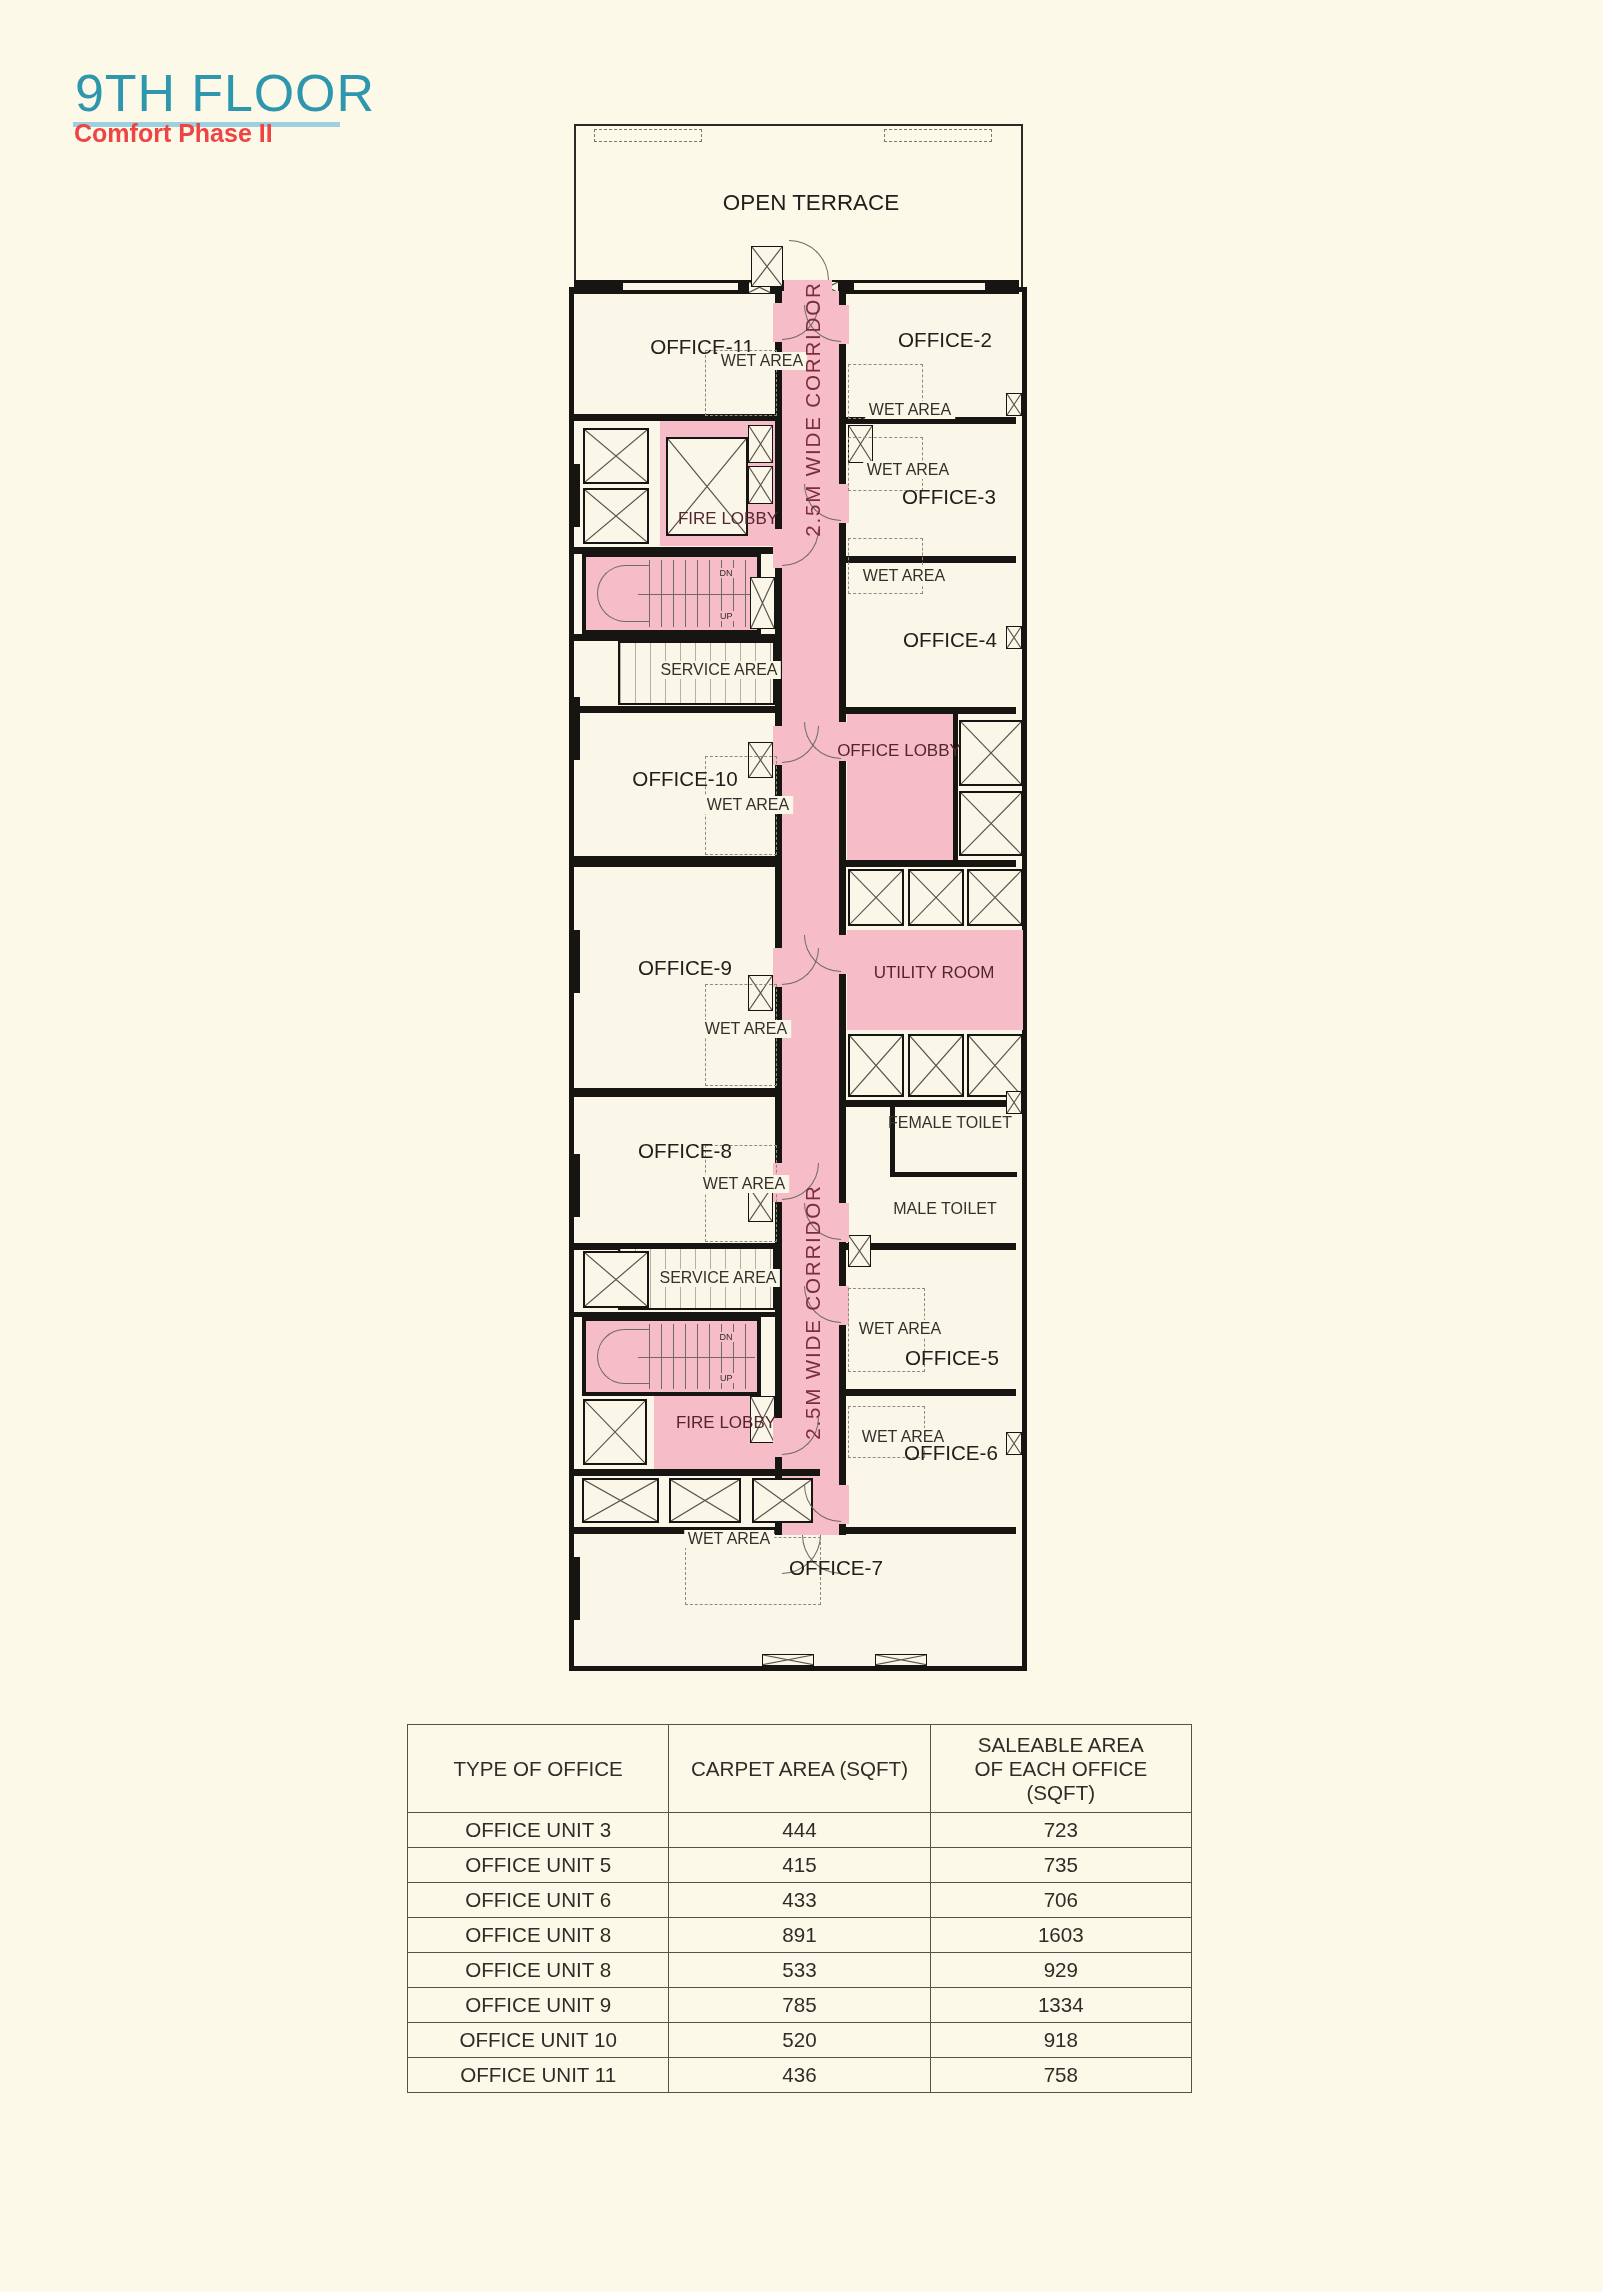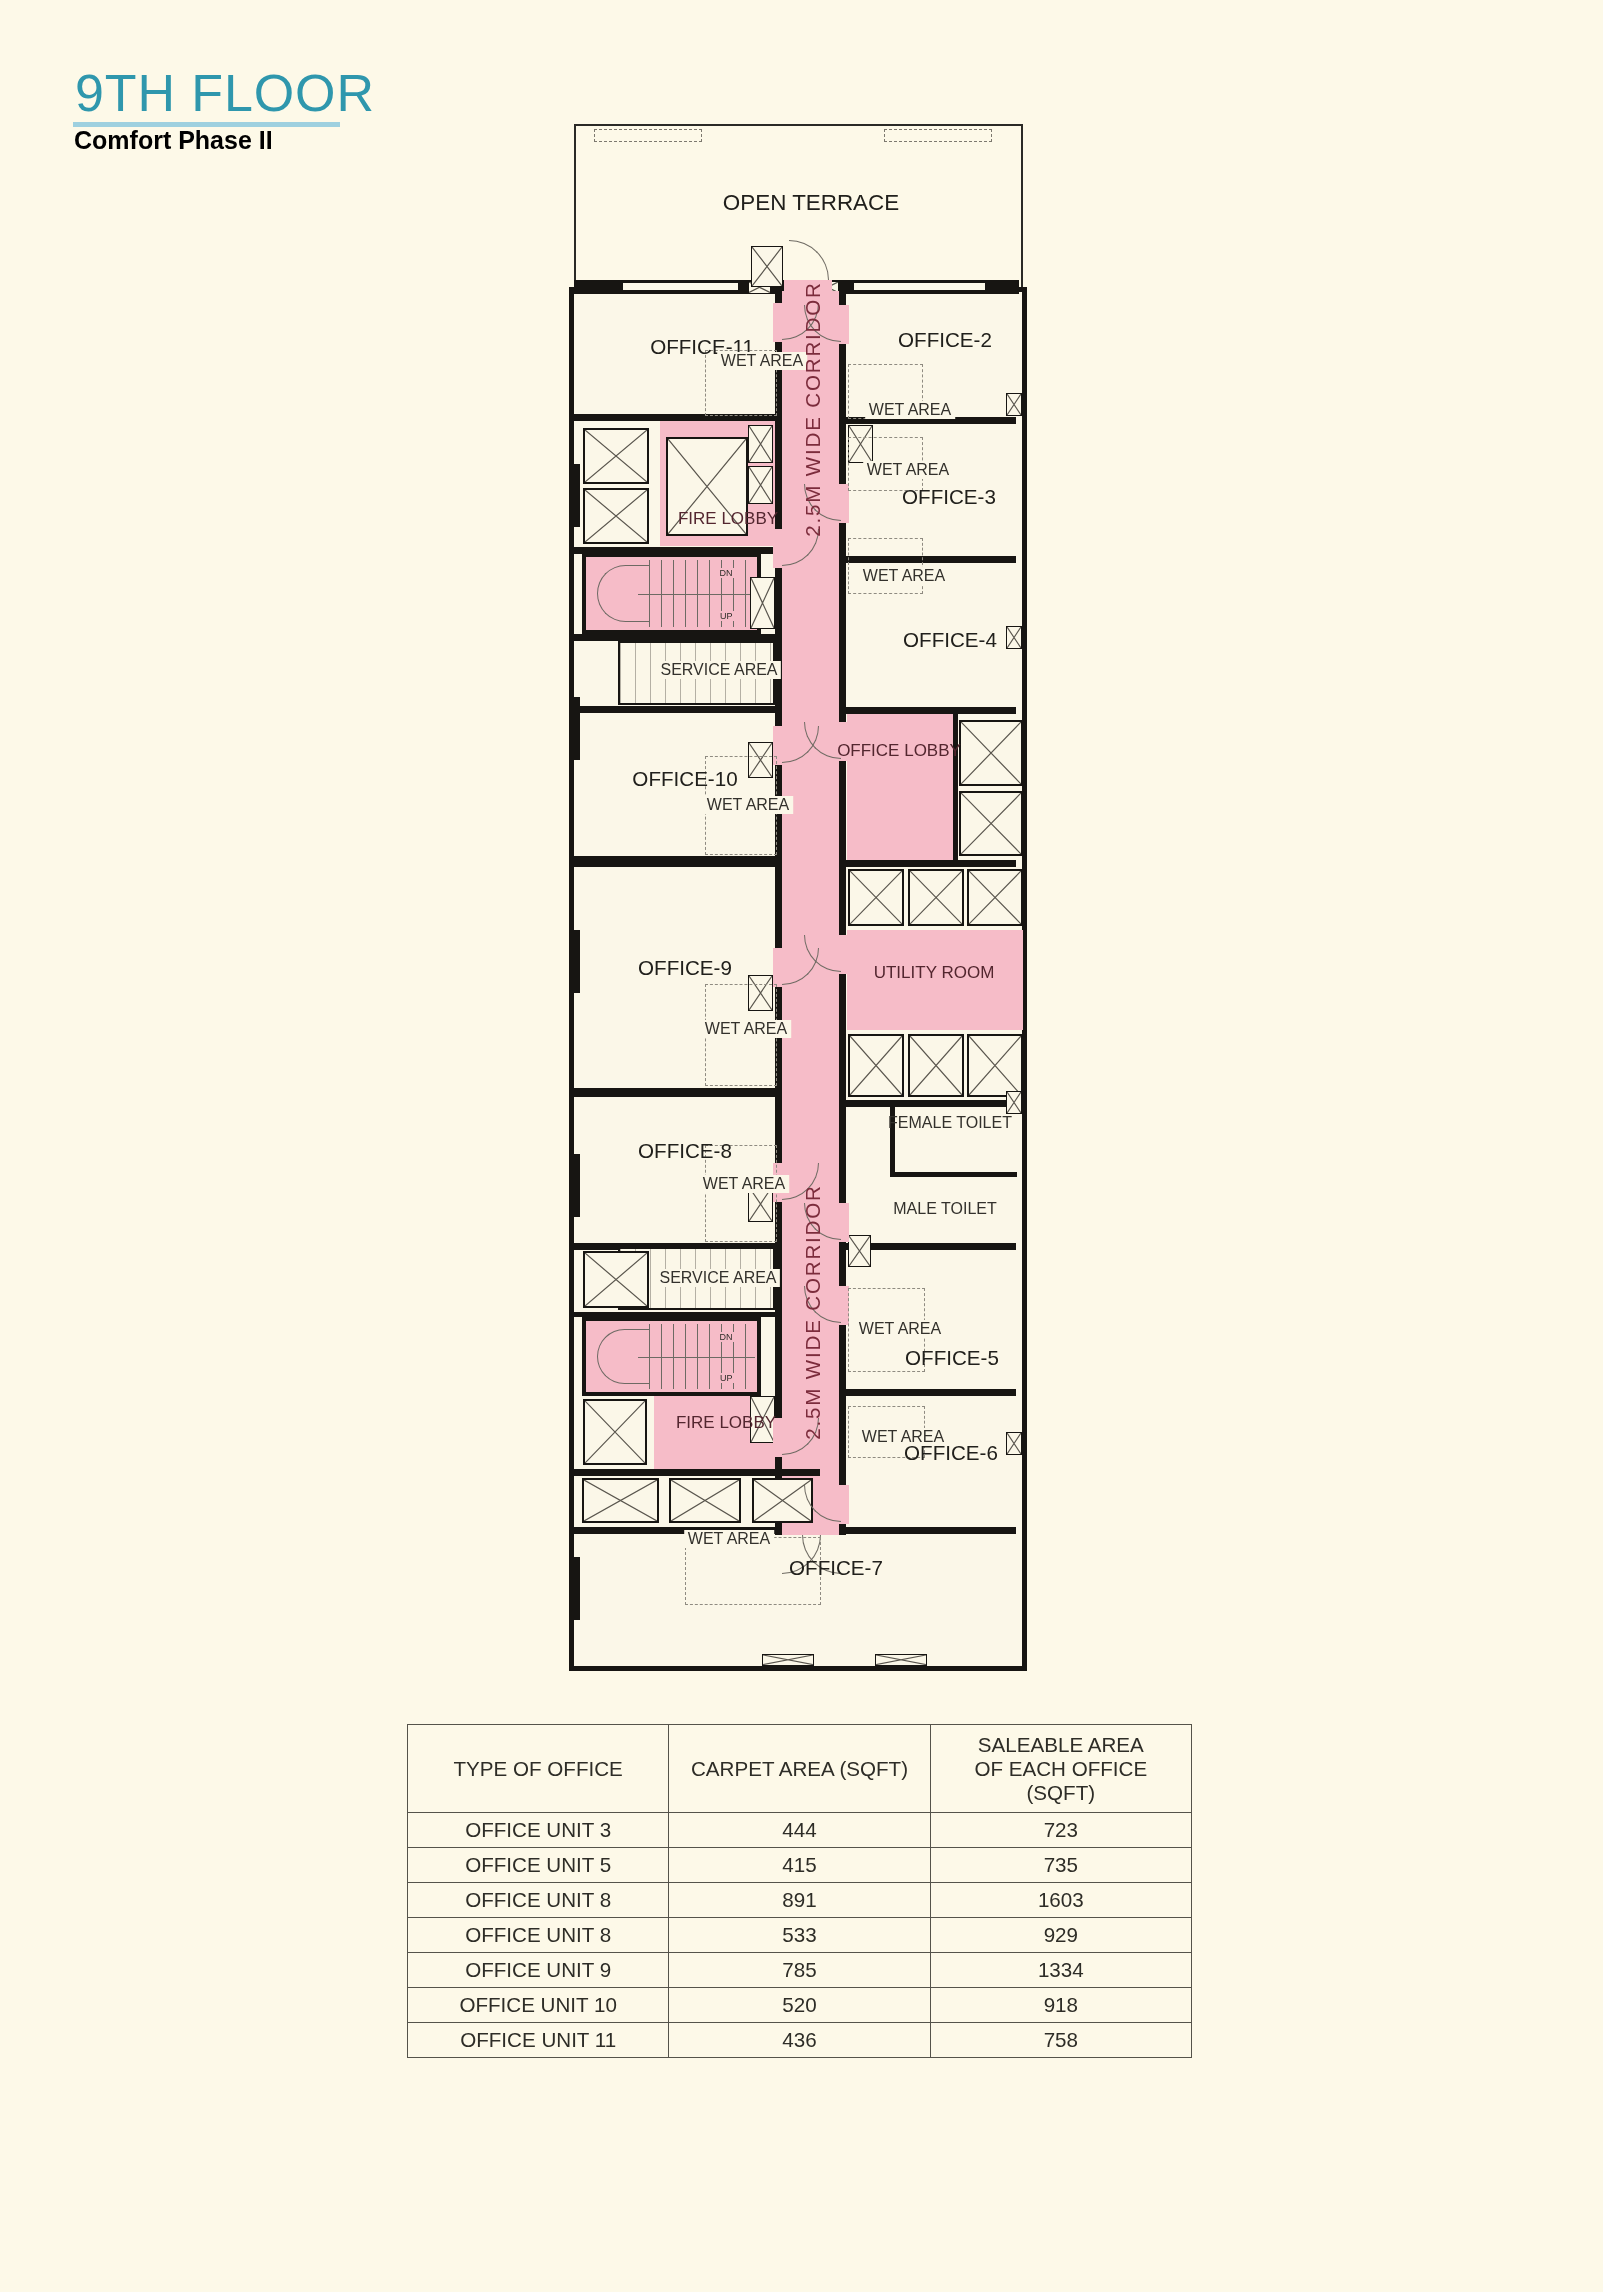--- a/index.html
+++ b/index.html
@@ -5,21 +5,21 @@
   html,body{margin:0;padding:0;}
   body{
     width:1603px;height:2293px;position:relative;overflow:hidden;
     background:#fdf9e8;
     font-family:"Liberation Sans", sans-serif;
   }
   .abs{position:absolute}
   
   .title{position:absolute;left:75px;top:63px;font-size:52px;letter-spacing:0.9px;color:#2f97ad;font-weight:400}
   .title-rule{position:absolute;left:73px;top:122px;width:267px;height:5.4px;background:#9ed0df}
-  .subtitle{position:absolute;left:74px;top:126px;font-size:25px;font-weight:bold;color:#000000}
+  .subtitle{position:absolute;left:74px;top:119px;font-size:25px;font-weight:bold;color:#ef4444}
   
   .plan{position:absolute;left:569px;top:124px;width:459px;height:1544px}
   .terrace{position:absolute;left:5.4px;top:0;width:445px;height:163px;border:2.7px solid #2b2a26}
   .body{position:absolute;left:0;top:163px;width:448px;height:1374px;border:5.4px solid #171512;background:#fbf7e8}
   .w{position:absolute;background:#171512}
   .pink{position:absolute;background:#f6bcc8}
   .lb{position:absolute;transform:translate(-50%,-50%);font-size:20.6px;color:#21201c;white-space:nowrap}
   .lg{font-size:22.4px}
   .sm{font-size:16px;color:#33312c}
   .mr{color:#53262f;font-size:17px}
@@ -398,20 +398,25 @@
       <td>OFFICE UNIT 3</td>
       <td>444</td>
       <td>723</td>
     </tr>
     <tr>
       <td>OFFICE UNIT 5</td>
       <td>415</td>
       <td>735</td>
     </tr>
     <tr>
+      <td>OFFICE UNIT 6</td>
+      <td>433</td>
+      <td>706</td>
+    </tr>
+    <tr>
       <td>OFFICE UNIT 8</td>
       <td>891</td>
       <td>1603</td>
     </tr>
     <tr>
       <td>OFFICE UNIT 8</td>
       <td>533</td>
       <td>929</td>
     </tr>
     <tr>

